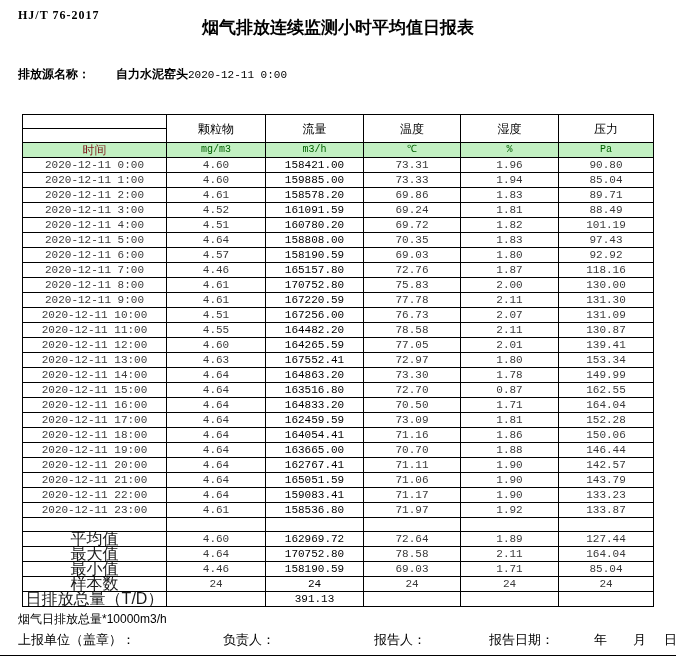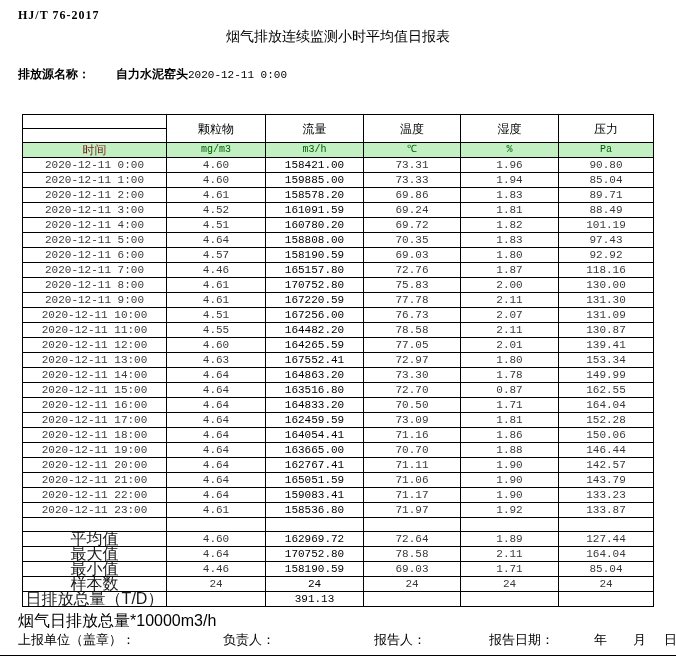--- a/index.html
+++ b/index.html
@@ -8,22 +8,22 @@
     position:relative; width:676px; height:660px; background:#ffffff;
     font-family:"Liberation Sans","DejaVu Sans",sans-serif; color:#000;
     overflow:hidden;
   }
   .doc-code {
     position:absolute; top:8px; left:18px;
     font-size:12px; font-weight:bold; letter-spacing:1px;
     font-family:Liberation Serif, serif;
   }
   .title {
-    position:absolute; top:28px; left:0; width:100%;
-    text-align:center; font-size:14px; font-weight:normal;
+    position:absolute; top:16px; left:0; width:100%;
+    text-align:center; font-size:17px; font-weight:bold;
   }
   .source-row {
     position:absolute; top:66px; left:18px; right:23px;
     display:flex; align-items:baseline;
   }
   .source-left { font-size:12px; font-weight:bold; }
   .source-name { margin-left:26px; }
   .report-datetime {
     font-size:11px; font-weight:normal;
     font-family:"Liberation Mono","DejaVu Sans Mono",monospace;
@@ -51,21 +51,21 @@
     font-family:"Liberation Mono","DejaVu Sans Mono",monospace;
     font-size:11px; color:#3a3a3a;
   }
   td.value-cell {
     font-family:"Liberation Mono","DejaVu Sans Mono",monospace;
     font-size:11px; color:#383838;
   }
   td.flow-cell { font-weight:bold; color:#000; }
   td.summary-label { font-size:16px; color:#1a1a1a; }
   .note {
-    position:absolute; top:611px; left:18px; font-size:16px;text-align:center;
+    position:absolute; top:611px; left:18px; font-size:12px;text-align:center;
   }
   .sign-line { position:absolute; top:631px; left:0; width:557px; height:16px; font-size:13px; }
   .sign-line span { position:absolute; white-space:nowrap; }
   .lbl-unit { left:18px; }
   .lbl-responsible { left:223px; }
   .lbl-reporter { left:374px; }
   .lbl-date { left:489px; }
   .lbl-year { left:594px; }
   .lbl-month { left:633px; }
   .lbl-day { left:664px; }

